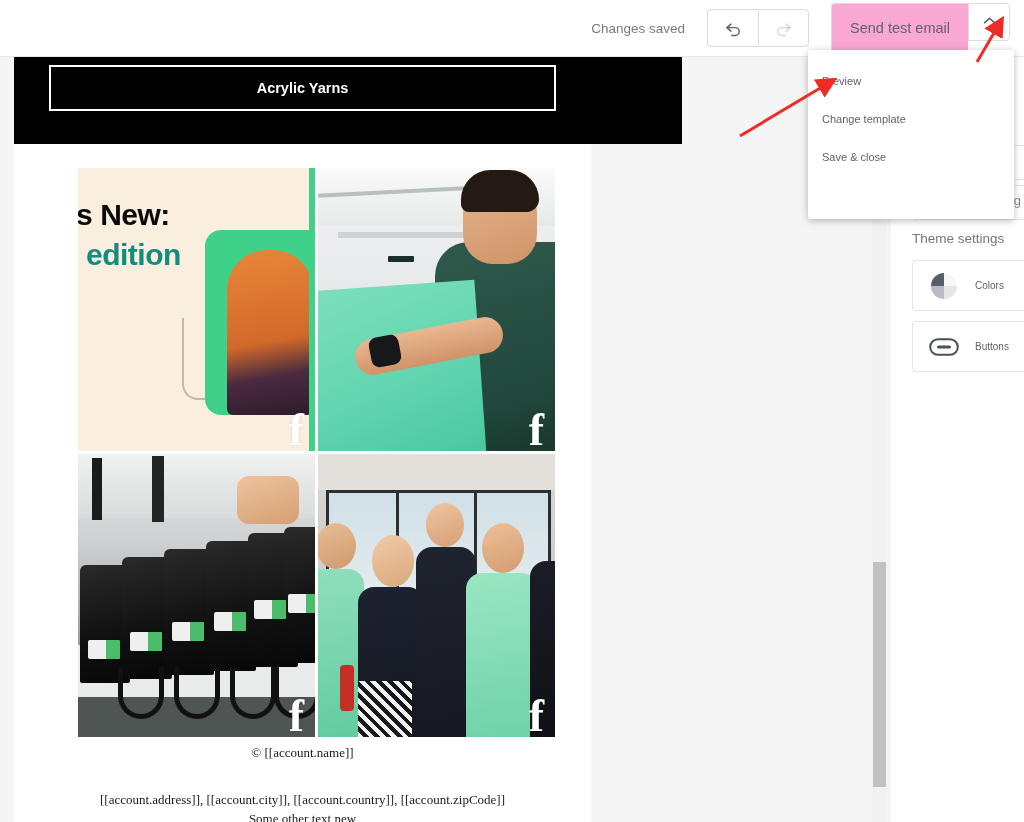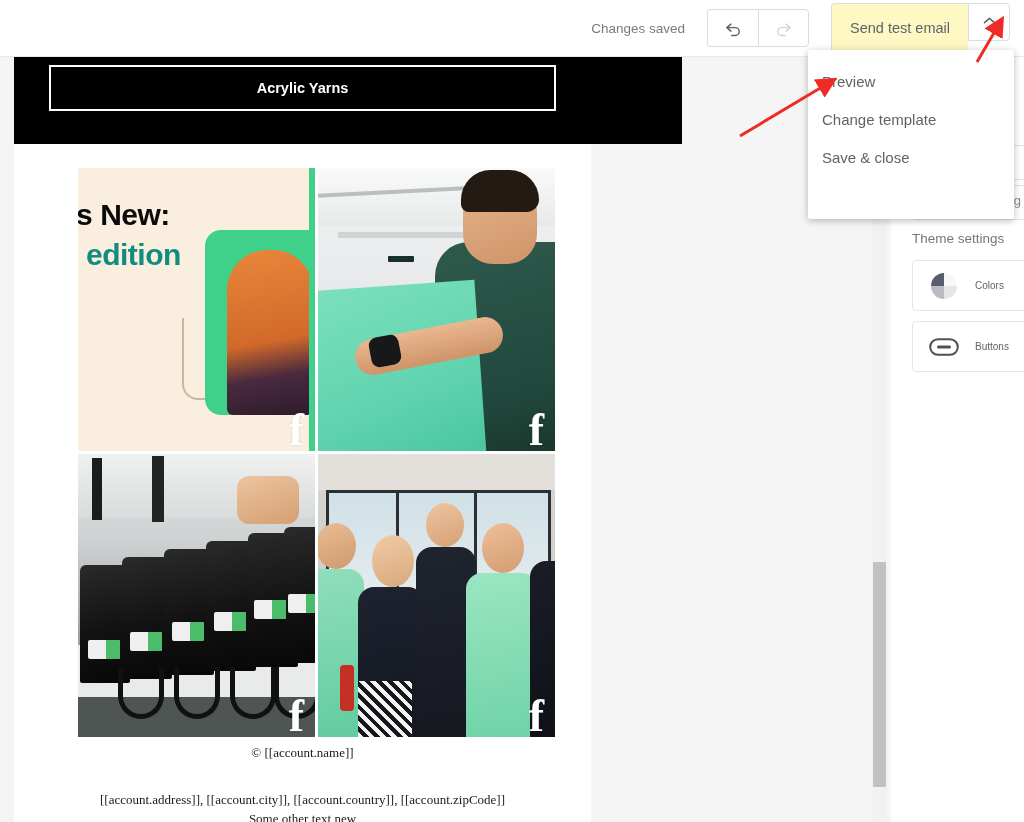--- a/index.html
+++ b/index.html
@@ -25,21 +25,21 @@
   .icon-btn {
     width: 51px; height: 38px; background: #fff;
     border: 1px solid #dadce0; display: flex; align-items: center; justify-content: center;
   }
   .icon-btn.undo { border-radius: 4px 0 0 4px; border-right: none; }
   .icon-btn.redo { border-radius: 0 4px 4px 0; }
   .icon-btn svg { display: block; }
 
   .send-group { display: flex; margin-left: 22px; }
   .send-btn {
-    height: 50px; padding: 0 18px; background: #fef9c3;
+    height: 50px; padding: 0 18px; background: #f9a8d4;
     border: 1px solid #dadce0; border-right: none; border-radius: 4px 0 0 4px;
     display: flex; align-items: center; font-size: 14.5px; color: #5f6368;
     white-space: nowrap; cursor: pointer;
   }
   .send-caret {
     width: 42px; height: 38px; background: #fff;
     border: 1px solid #dadce0; border-radius: 0 4px 4px 0;
     display: flex; align-items: center; justify-content: center; cursor: pointer;
   }
 
@@ -211,21 +211,21 @@
   .theme-label { font-size: 10px; color: #5f6368; white-space: nowrap; }
 
   
   .dropdown {
     position: absolute; left: 808px; top: 50px; width: 206px; height: 169px;
     background: #ffffff; border-radius: 2px; z-index: 40;
     box-shadow: 0 2px 6px rgba(0,0,0,.18), 0 1px 12px rgba(0,0,0,.10);
   }
   .menu-item {
     height: 38px; display: flex; align-items: center; padding-left: 14px;
-    font-size: 15px; color: #5f6368; cursor: pointer;
+    font-size: 11px; color: #5f6368; cursor: pointer;
   }
   .menu-item:first-child { margin-top: 12px; }
 
   
   .arrow-layer {
     position: absolute; left: 0; top: 0; width: 1024px; height: 822px;
     pointer-events: none; z-index: 60;
   }
 </style>
 </head>

